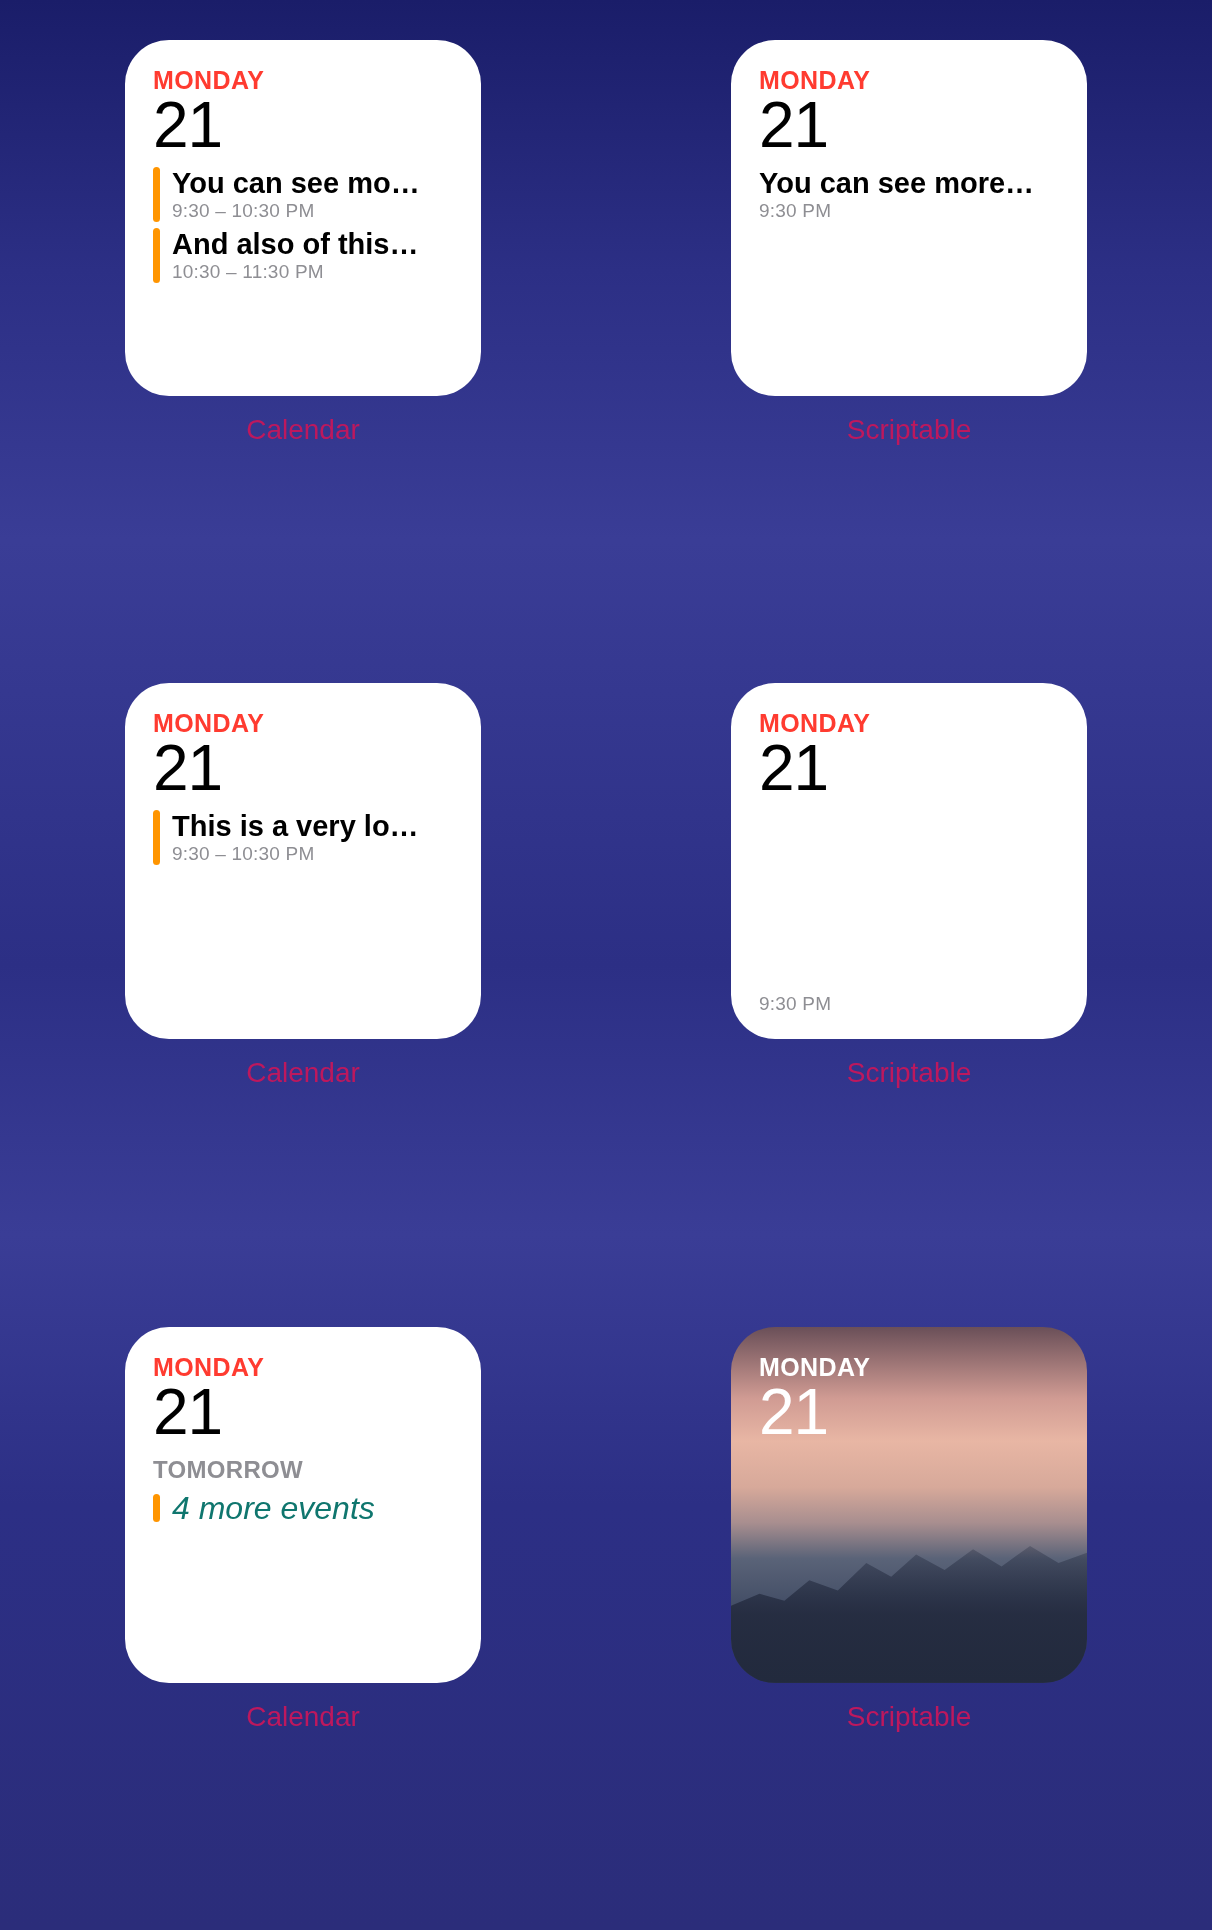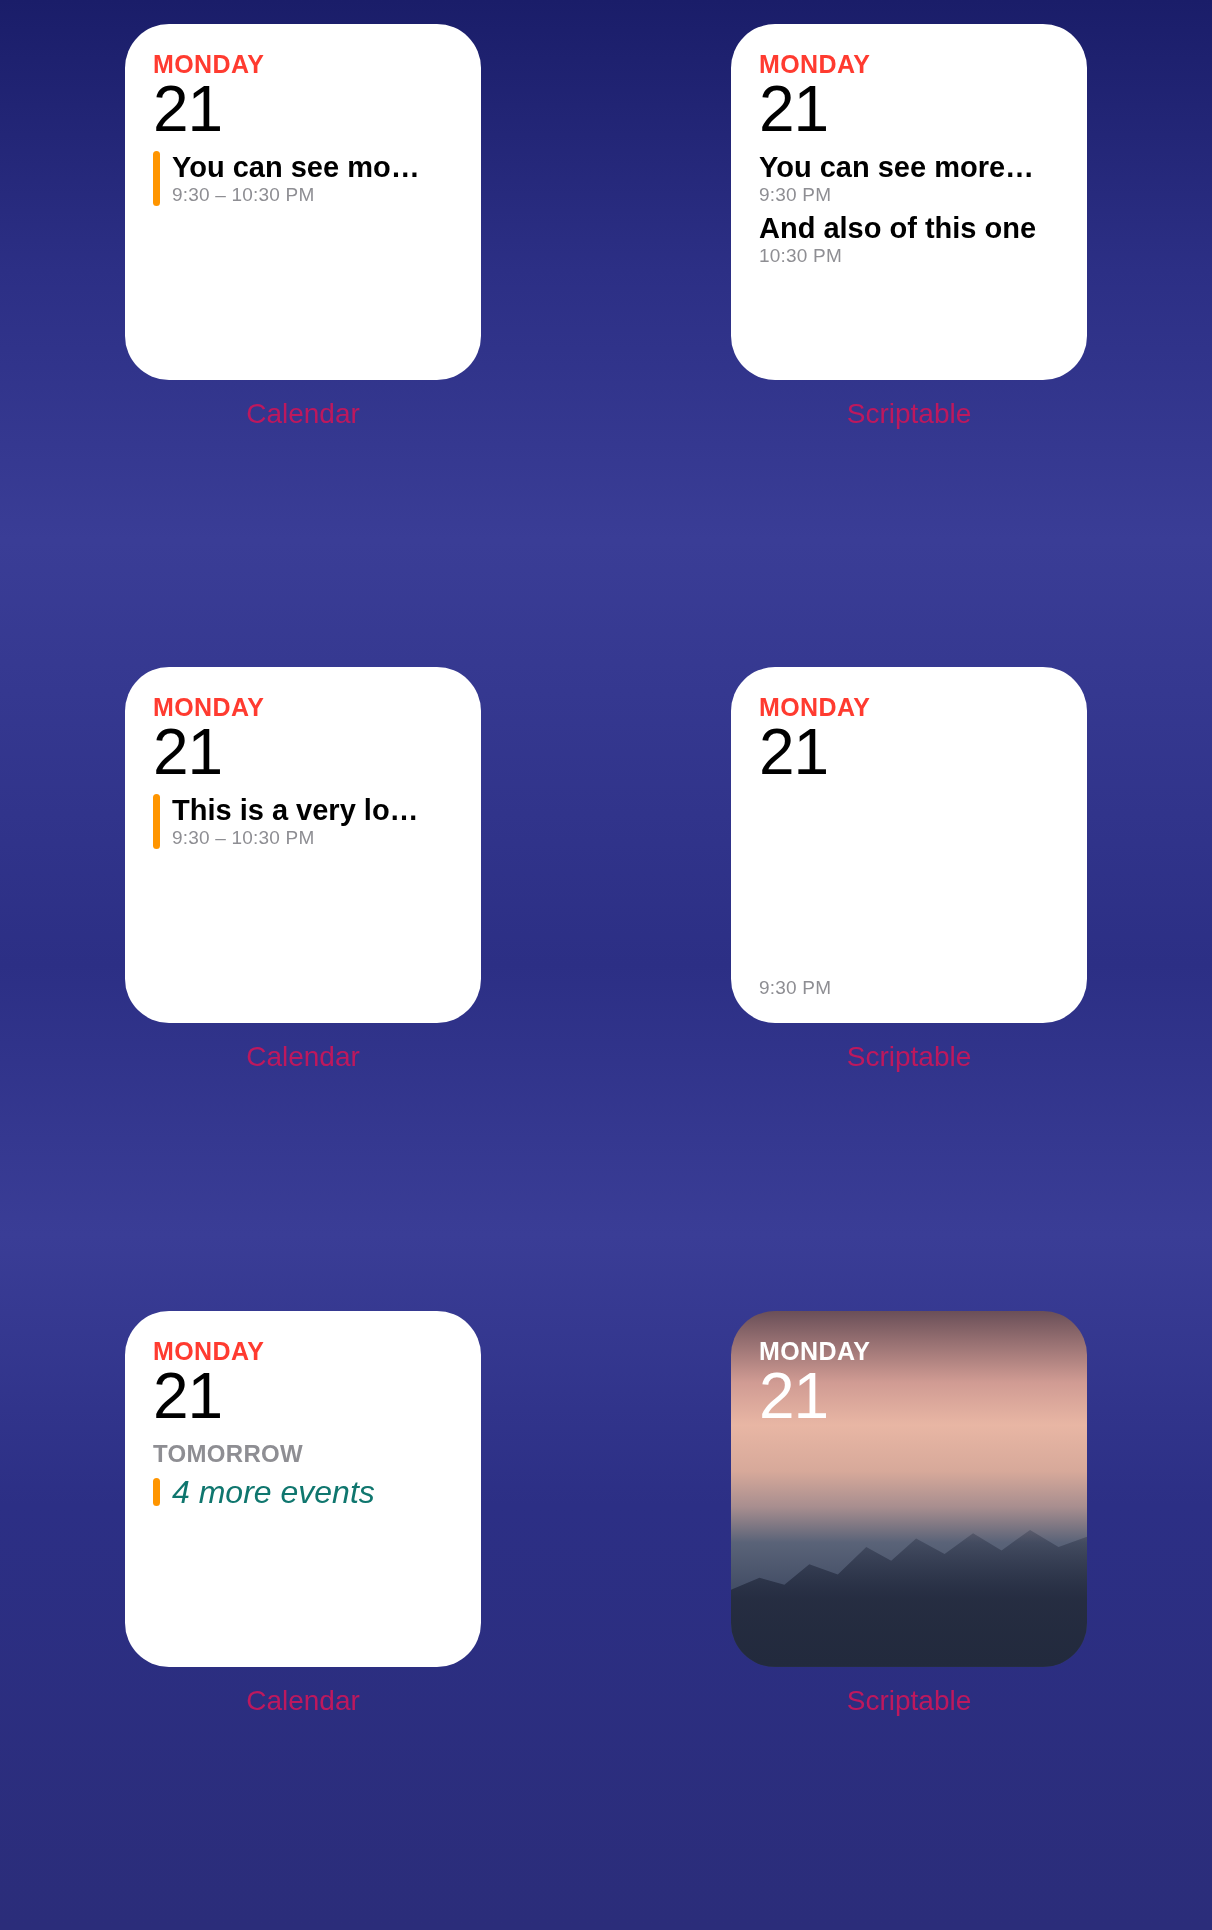--- a/index.html
+++ b/index.html
@@ -15,21 +15,21 @@
     grid-template-rows: repeat(3, 1fr);
     gap: 0;
     width: 100%;
     height: 100%;
   }
   .cell {
     display: flex;
     flex-direction: column;
     align-items: center;
     justify-content: flex-start;
-    padding: 24px 40px 0 40px;
+    padding: 40px 40px 0 40px;
   }
   .widget {
     width: 356px;
     height: 356px;
     background: #ffffff;
     border-radius: 44px;
     padding: 26px 28px 24px 28px;
     display: flex;
     flex-direction: column;
     overflow: hidden;
@@ -138,42 +138,43 @@
       <div class="day-label">MONDAY</div>
       <div class="day-number">21</div>
       <div class="events">
         <div class="event-row">
           <div class="event-bar"></div>
           <div class="event-text">
             <div class="event-title">You can see mo…</div>
             <div class="event-time">9:30 – 10:30 PM</div>
           </div>
         </div>
+        <div class="event-row">
+          <div class="event-bar"></div>
+          <div class="event-text">
+            <div class="event-title">And also of this…</div>
+            <div class="event-time">10:30 – 11:30 PM</div>
+          </div>
+        </div>
       </div>
     </div>
     <div class="caption">Calendar</div>
   </div>
 
   <div class="cell">
     <div class="widget">
       <div class="day-label">MONDAY</div>
       <div class="day-number">21</div>
       <div class="events">
         <div class="event-row">
           <div class="event-text">
             <div class="event-title">You can see more o…</div>
             <div class="event-time">9:30 PM</div>
           </div>
         </div>
-        <div class="event-row">
-          <div class="event-text">
-            <div class="event-title">And also of this one</div>
-            <div class="event-time">10:30 PM</div>
-          </div>
-        </div>
       </div>
     </div>
     <div class="caption">Scriptable</div>
   </div>
 
   <div class="cell">
     <div class="widget">
       <div class="day-label">MONDAY</div>
       <div class="day-number">21</div>
       <div class="events">

